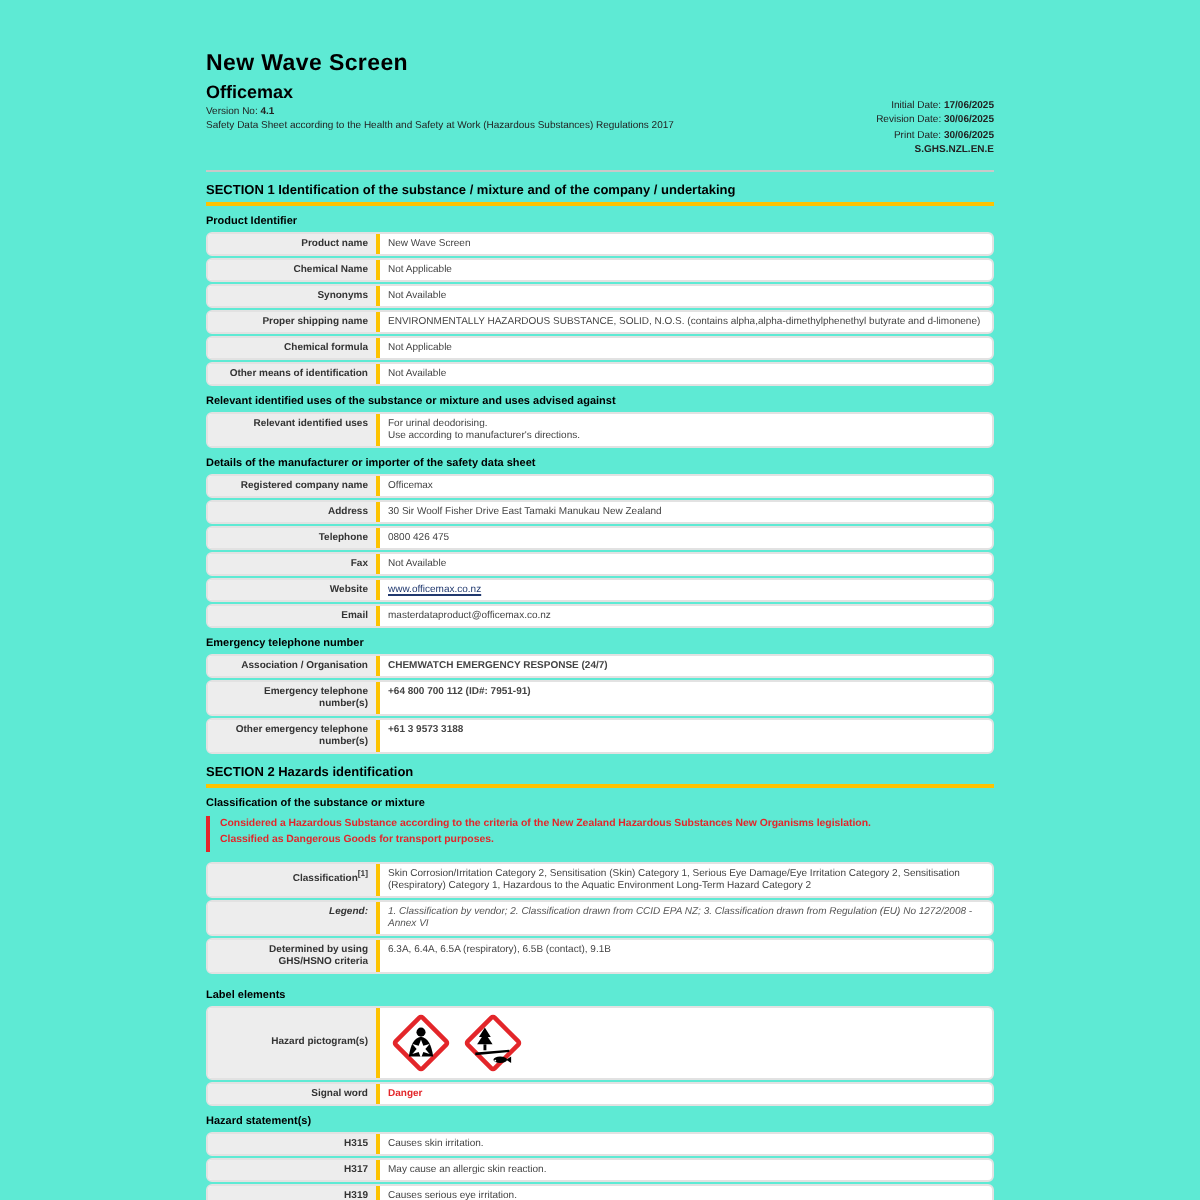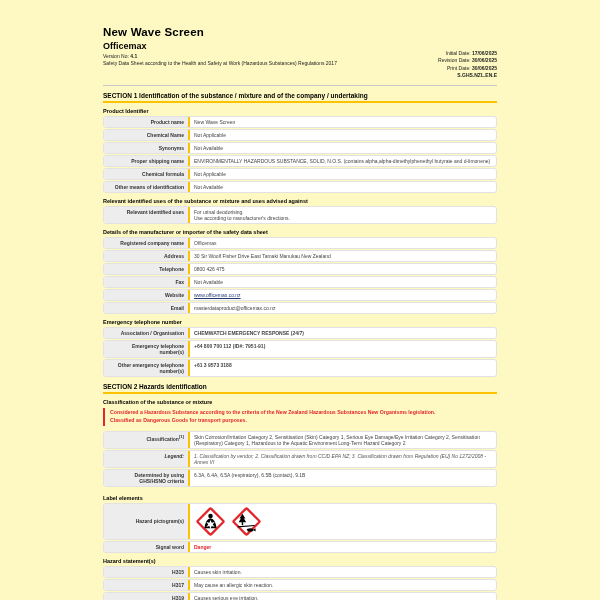--- a/index.html
+++ b/index.html
@@ -1,19 +1,19 @@
 <!DOCTYPE html>
 <html style="--yellow: #fdc300; --red: #e3262a;"><head>
 <meta charset="utf-8">
 <style>
   :root { --yellow:#fdc300; --red:#e3262a; }
   * { box-sizing:border-box; margin:0; padding:0; }
   html,body { width:600px; height:600px; background:#fff; overflow:hidden;
     font-family:"Liberation Sans","DejaVu Sans",sans-serif; color:#333; }
-  .sheet { position:relative; width:600px; height:600px; background:#fef9c3; }
+  .sheet { position:relative; width:600px; height:600px; background:#5eead4; }
   .content { position:absolute; left:103px; top:26px; width:394px; }
 
   
   .doc-header { display:flex; justify-content:space-between; }
   .title { font-size:11.5px; font-weight:bold; color:#000; letter-spacing:.2px; }
   .company { font-size:9px; font-weight:bold; color:#000; margin-top:3px; }
   .version { font-size:5px; margin-top:2px; color:#222; }
   .subtitle { font-size:5px; margin-top:1px; color:#222; max-width:280px; }
   .meta { text-align:right; font-size:5px; color:#222; margin-top:24px; }
   .meta-line { line-height:1.45; }

